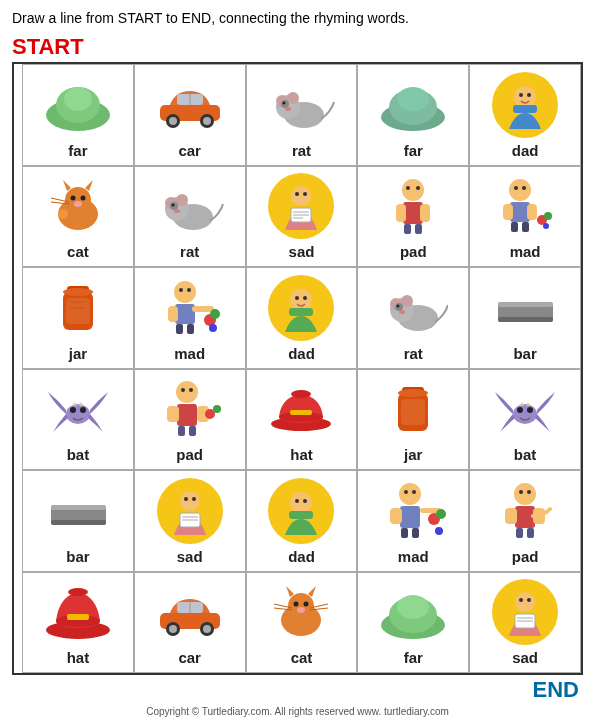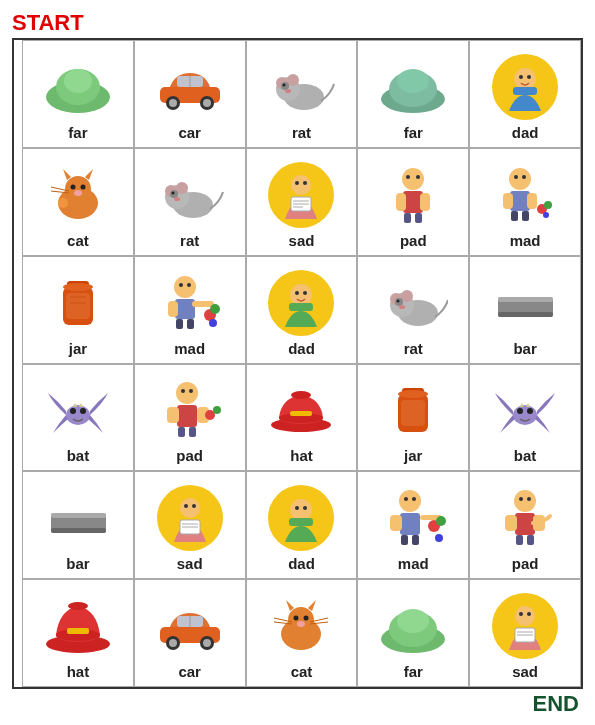--- a/index.html
+++ b/index.html
@@ -58,21 +58,21 @@
     .cell-label {
       font-size: 15px;
       font-weight: bold;
       color: #222;
       text-align: center;
     }
     .end-label {
       text-align: right;
       font-size: 22px;
       font-weight: bold;
-      color: #14532d;
+      color: #0369a1;
       padding-right: 4px;
       margin-top: 2px;
     }
     .footer {
       font-size: 10px;
       color: #555;
       text-align: center;
       margin-top: 3px;
     }
     .yellow-circle {
@@ -82,20 +82,21 @@
       height: 66px;
       display: flex;
       align-items: center;
       justify-content: center;
     }
   </style>
 </head>
 <body>
 
 <div class="page">
+  <div class="instruction">Draw a line from START to END, connecting the rhyming words.</div>
   <div class="start-label">START</div>
 
   <div class="grid-container">
 
     <div class="cell">
       <div class="cell-icon">
         <svg width="70" height="55" viewBox="0 0 70 55">
             <ellipse cx="35" cy="38" rx="32" ry="16" fill="#6db96d"></ellipse>
             <ellipse cx="35" cy="28" rx="22" ry="18" fill="#7dca7d"></ellipse>
             <ellipse cx="35" cy="22" rx="14" ry="12" fill="#90d890"></ellipse>
@@ -560,13 +561,14 @@
             <circle cx="30" cy="14" r="2" fill="#333"></circle>
           </svg>
         </div>
       </div>
       <span class="cell-label">sad</span>
     </div>
 
   </div>
 
   <div class="end-label">END</div>
+  <div class="footer">Copyright © Turtlediary.com. All rights reserved   www. turtlediary.com</div>
 </div>
 
 </body></html>

